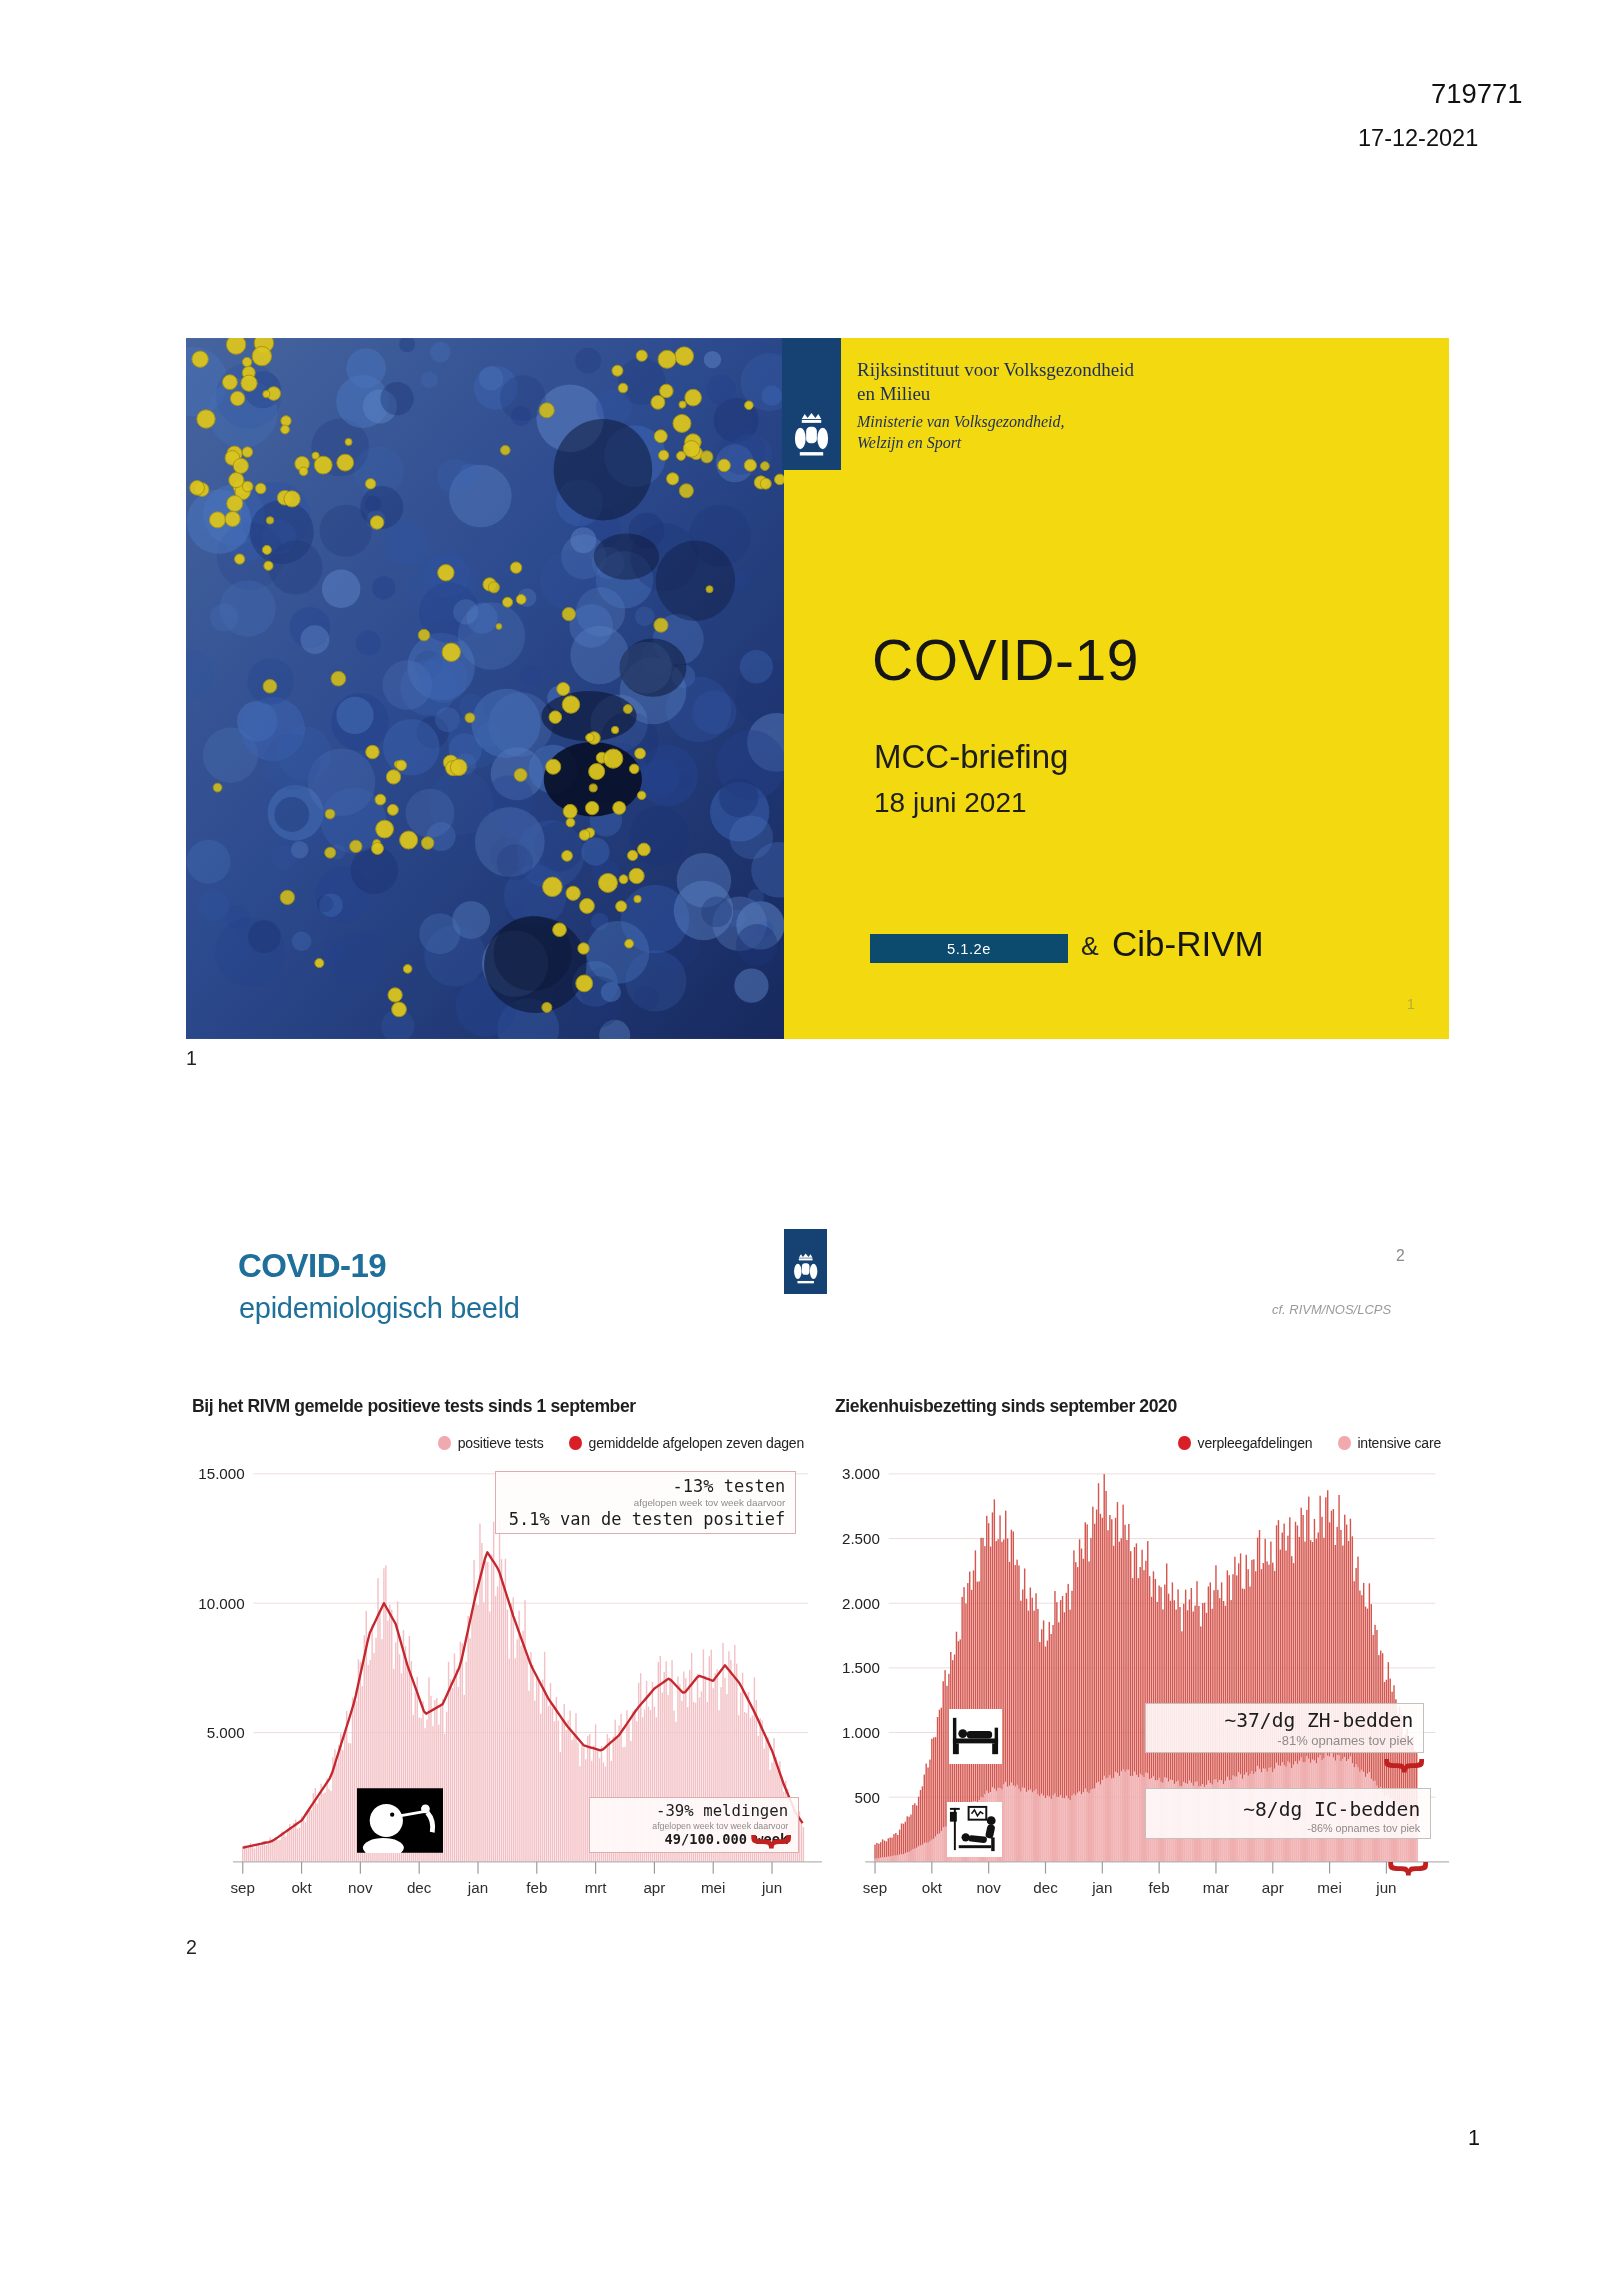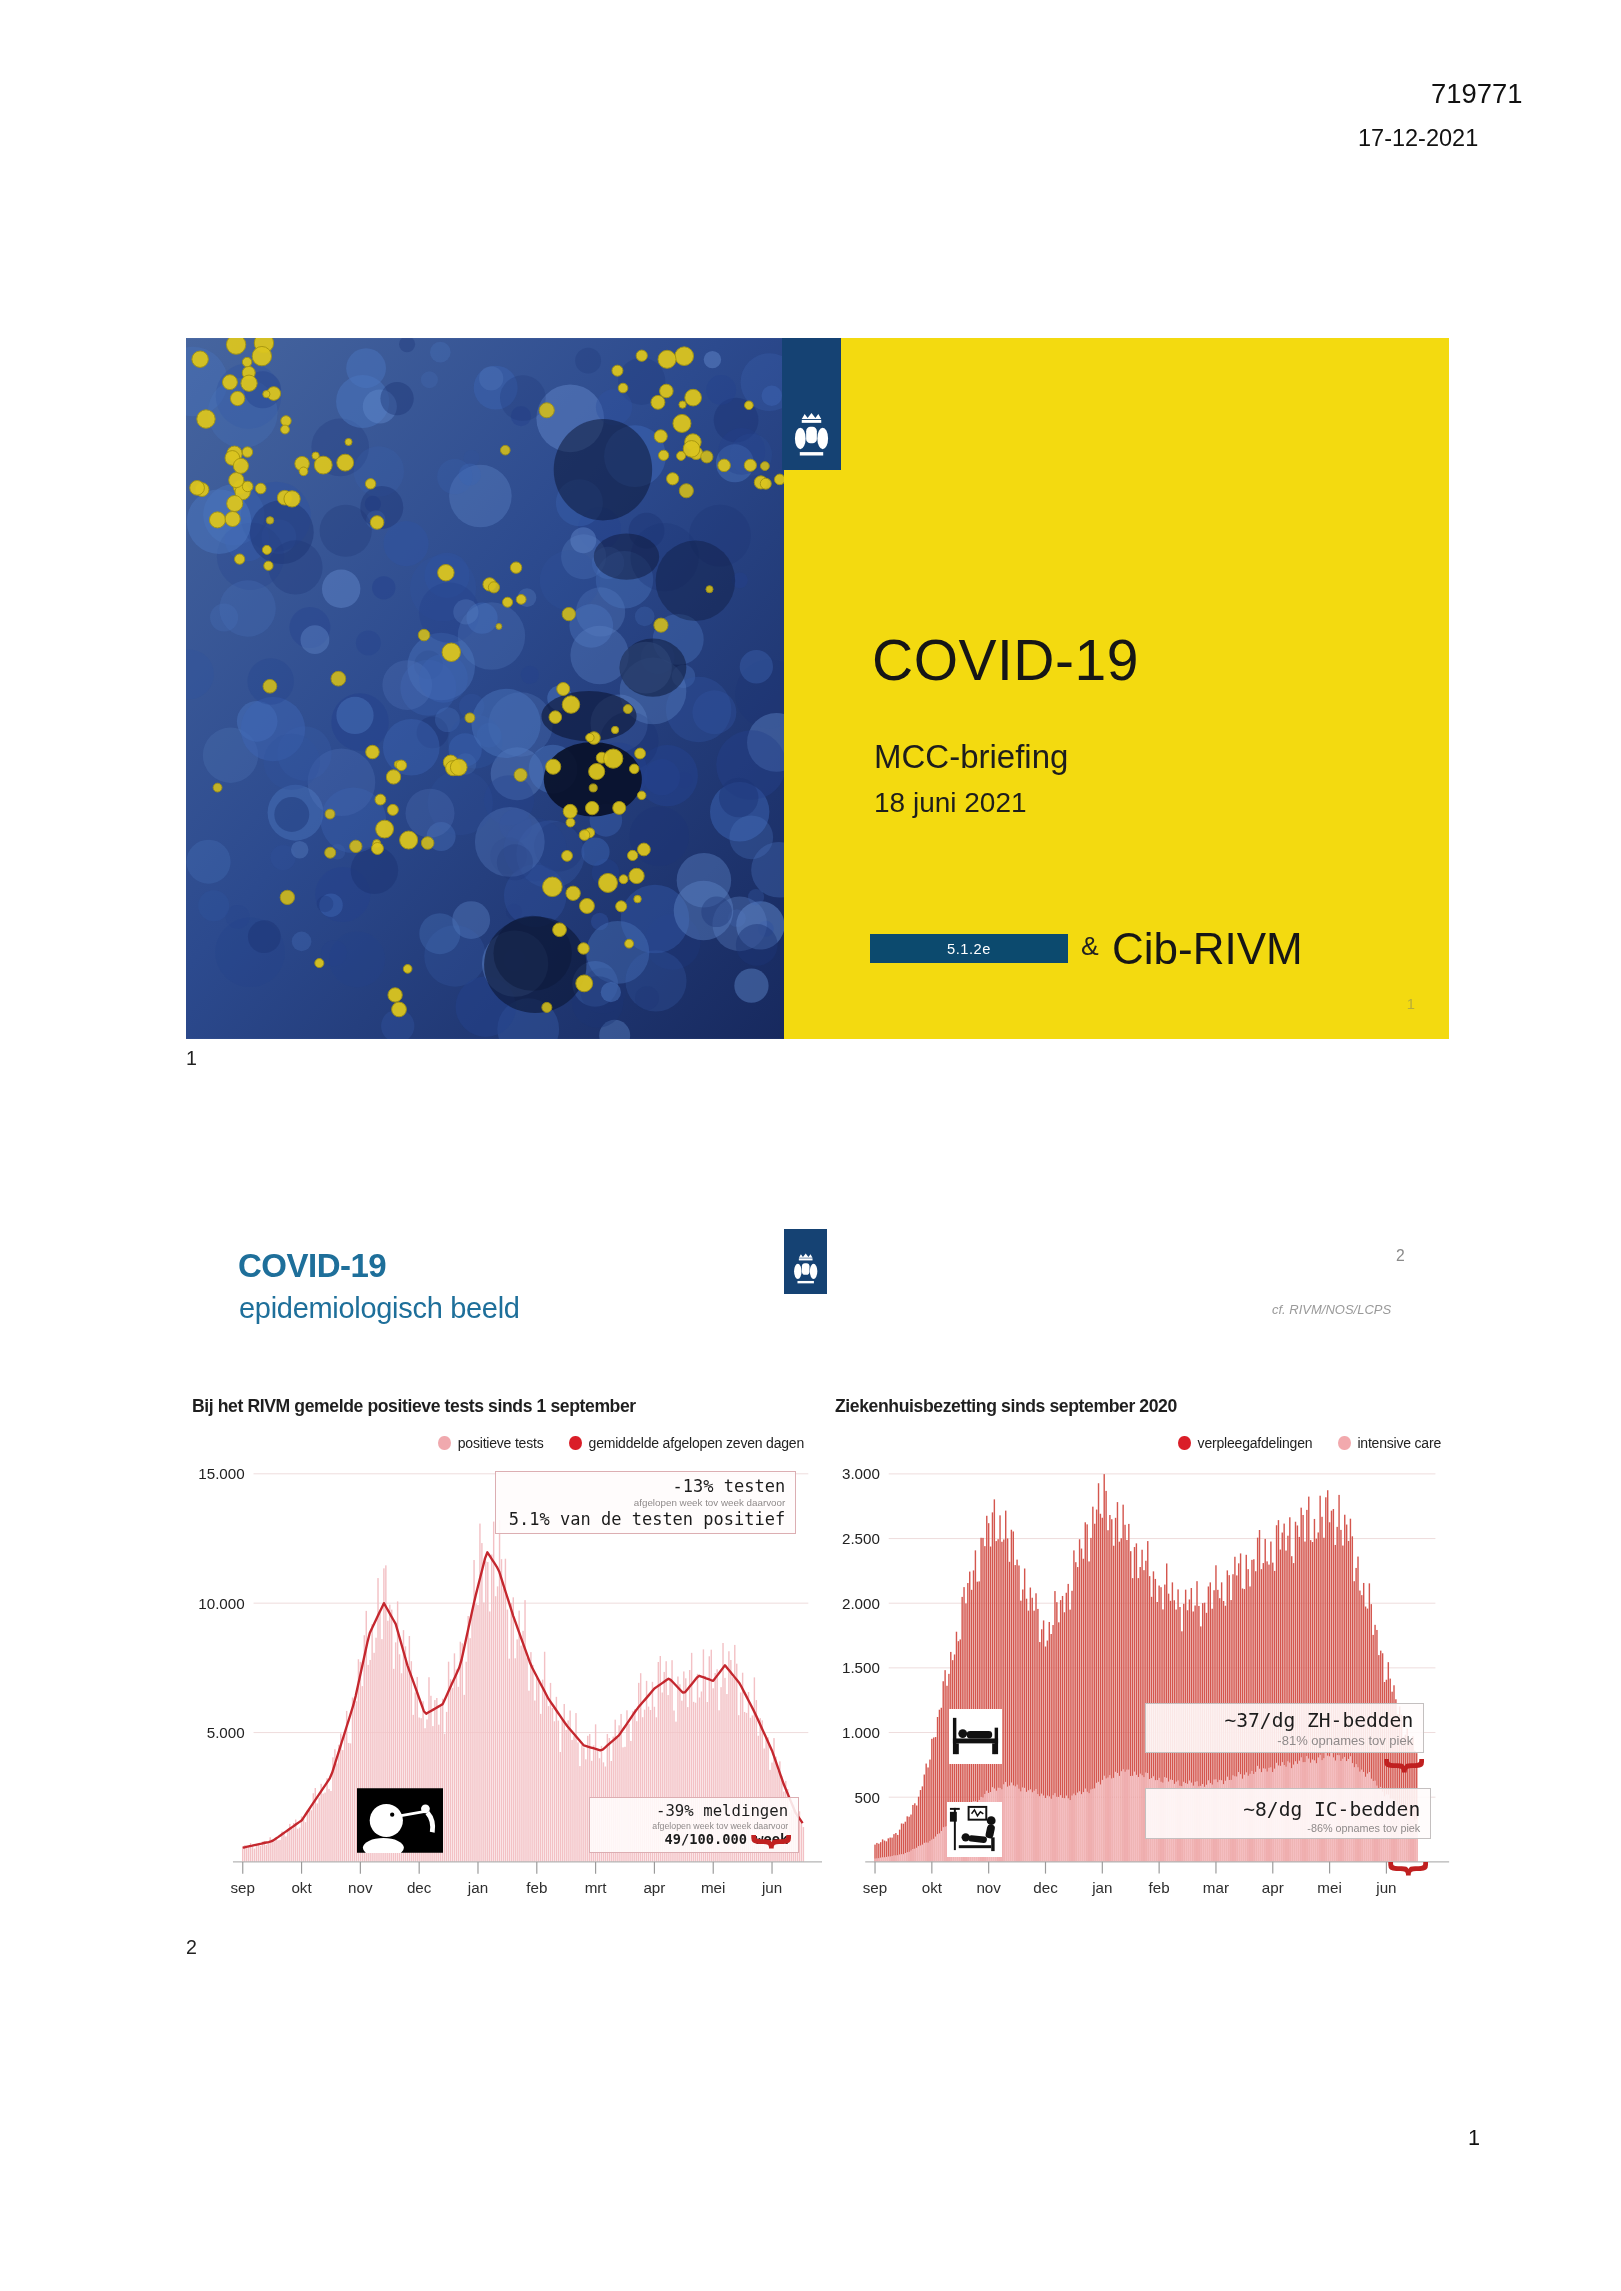--- a/index.html
+++ b/index.html
@@ -15,21 +15,21 @@
   .banner{position:absolute;left:596px;top:0;width:59px;height:132px;display:flex;align-items:flex-end;justify-content:center;padding-bottom:7.8px;box-sizing:border-box;}
   .logotext{position:absolute;left:671px;top:19.6px;width:549px;font-family:"Liberation Serif",serif;color:#1c2d5c;}
   .lt1{font-size:19px;line-height:1.28;}
   .lt2{font-style:italic;font-size:16px;line-height:1.3;margin-top:5.9px;}
   .s1title{position:absolute;left:686px;top:289px;font-size:57px;letter-spacing:0.5px;color:#161616;}
   .s1sub{position:absolute;left:688px;top:400px;font-size:33px;color:#1d1d1d;}
   .s1date{position:absolute;left:688px;top:449px;font-size:28px;color:#1d1d1d;}
   .redbox{position:absolute;left:684px;top:596px;width:198px;height:29px;background:#0c4a6e;
           color:#fff;font-size:14.7px;letter-spacing:0.5px;display:flex;align-items:center;justify-content:center;}
   .amp{position:absolute;left:895px;top:593px;font-size:26.5px;color:#222;}
-  .cib{position:absolute;left:926px;top:586px;font-size:44px;color:#161616;}
+  .cib{position:absolute;left:926px;top:586px;font-size:35px;color:#161616;}
   .corner1{position:absolute;right:33px;bottom:27.4px;font-size:14.7px;color:#b8ad3a;}
   .footnum{font-size:19.6px;color:#222;}
   
   .s2t1{position:absolute;left:238px;top:1247px;font-size:33px;font-weight:600;letter-spacing:-0.5px;color:#1e6f9a;}
   .s2t2{position:absolute;left:239px;top:1292px;font-size:29px;color:#1e6f9a;letter-spacing:-0.3px;}
   .s2num{position:absolute;left:1396px;top:1247px;font-size:15.7px;color:#8a8a8a;}
   .s2src{position:absolute;left:1272px;top:1302px;font-size:13px;color:#9a9a9a;font-style:italic;}
   .s2logo{position:absolute;left:784px;top:1229px;width:43px;height:65px;background:#154273;display:flex;align-items:flex-end;justify-content:center;padding-bottom:5.9px;box-sizing:border-box;}
   .ctitle{position:absolute;font-size:17.6px;font-weight:bold;letter-spacing:-0.4px;color:#1f1f1f;}
   .legend{position:absolute;display:flex;justify-content:flex-end;gap:25.5px;align-items:flex-start;font-size:14px;letter-spacing:-0.2px;color:#222;}
@@ -423,20 +423,30 @@
           <circle cx="390.5" cy="281.6" r="6.8" fill="#d2bd1c" stroke="#a5950f" stroke-width="1" opacity="0.9"></circle>
           <circle cx="103.4" cy="570.6" r="7.3" fill="#d2bd1c" stroke="#a5950f" stroke-width="1" opacity="0.9"></circle>
           <circle cx="534.0" cy="256.2" r="3.6" fill="#d2bd1c" stroke="#a5950f" stroke-width="1" opacity="0.9"></circle>
         </svg>
     </div>
     <div class="yellow" style="background:#f3da10;"></div>
     <div class="banner" style="background:#154273;">
       <svg width="39" height="51" viewBox="0 0 40 52">
           <use href="#crest"></use>
         </svg>
+    </div>
+    <div class="logotext">
+      <div class="lt1">
+        <div>Rijksinstituut voor Volksgezondheid</div>
+        <div>en Milieu</div>
+      </div>
+      <div class="lt2">
+        <div>Ministerie van Volksgezondheid,</div>
+        <div>Welzijn en Sport</div>
+      </div>
     </div>
     <h1 class="s1title" style="margin:0;font-weight:400;">COVID-19</h1>
     <div class="s1sub">MCC-briefing</div>
     <div class="s1date">18 juni 2021</div>
     <div class="redbox">5.1.2e</div>
     <span class="amp">&amp;</span>
     <span class="cib">Cib-RIVM</span>
     <div class="corner1">1</div>
   </section>
 

